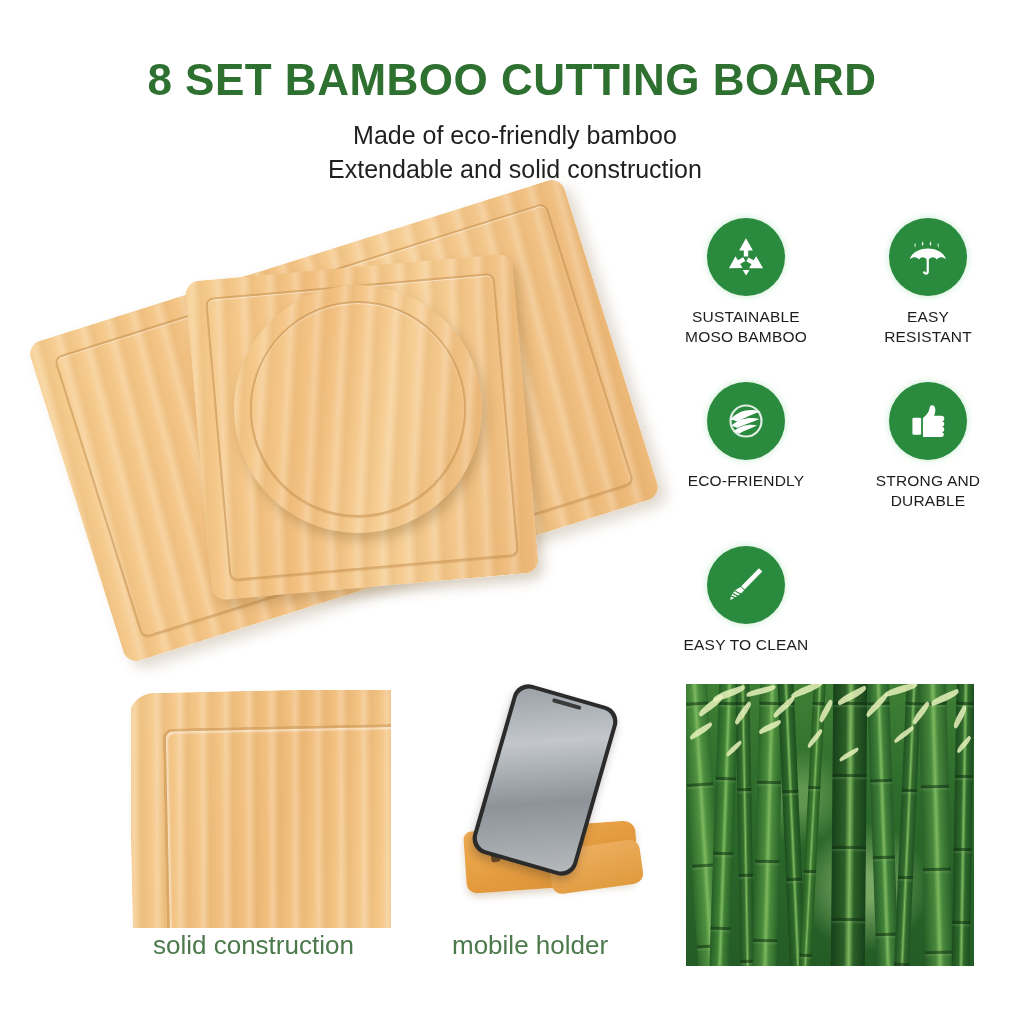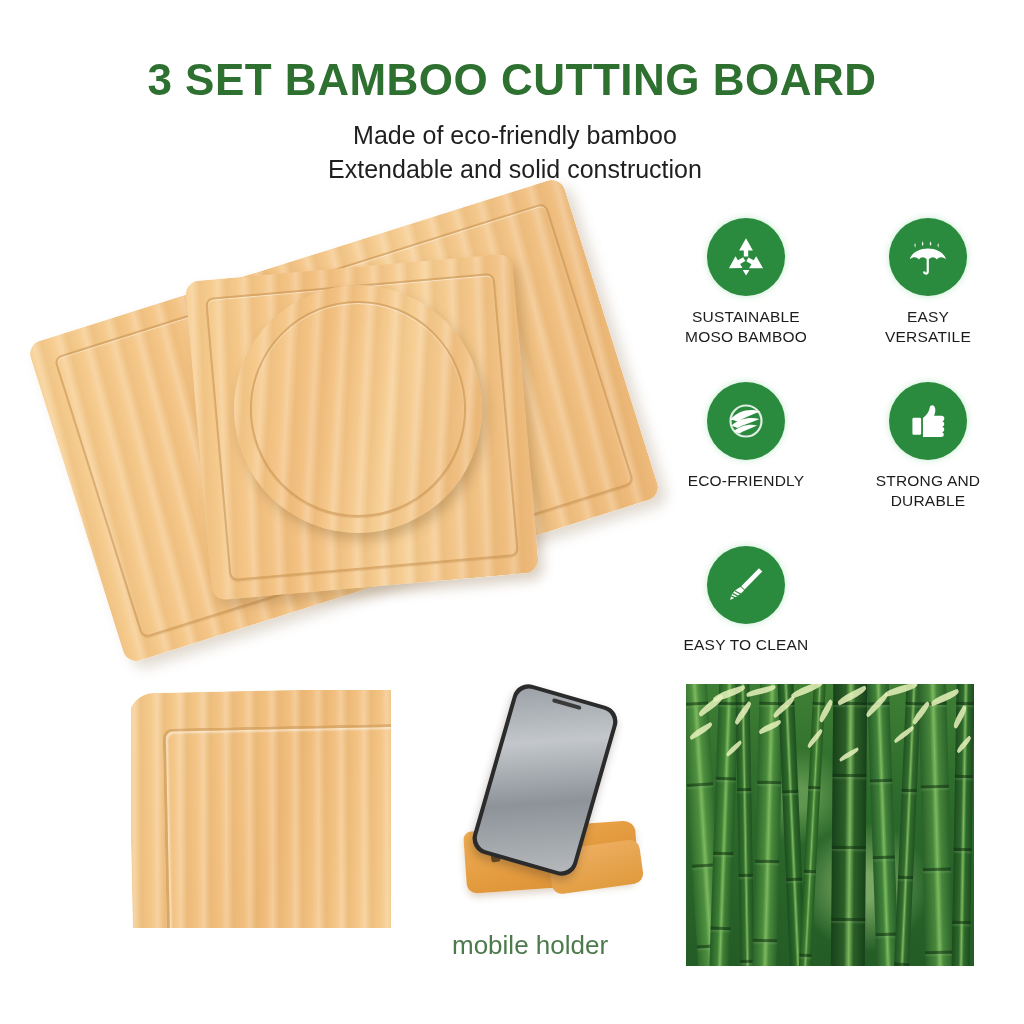--- a/index.html
+++ b/index.html
@@ -173,21 +173,21 @@
   }
   .cap-solid{left:153px;top:930px;}
   .cap-phone{left:452px;top:930px;text-align:right;}
 </style>
 </head>
 <body>
 
 <div class="page">
 
   <div class="header">
-    <div class="title">3 SET BAMBOO CUTTING BOARD</div>
+    <div class="title">8 SET BAMBOO CUTTING BOARD</div>
     <div class="subtitle">
       <div>Made of eco-friendly bamboo</div>
       <div>Extendable and solid construction</div>
     </div>
   </div>
 
   <div class="hero">
 
     <div class="board board-large wood">
       <div class="groove"></div>
@@ -225,21 +225,21 @@
         <svg width="46" height="46" viewBox="0 0 48 48" fill="#ffffff">
           <path d="M10.5 9.5 q1.6 2.6 0 5.2 q-1.6-2.6 0-5.2 Z"></path>
           <path d="M18.4 7.2 q1.6 2.8 0 5.4 q-1.6-2.6 0-5.4 Z"></path>
           <path d="M26.6 7.2 q1.6 2.8 0 5.4 q-1.6-2.6 0-5.4 Z"></path>
           <path d="M34.6 9.5 q1.6 2.6 0 5.2 q-1.6-2.6 0-5.2 Z"></path>
           <path d="M24 15.2 C33.8 15.2 41.5 20.6 42.6 26.3 C38.6 23.4 35.6 23.8 33.2 26.6 C30.9 23.5 27.6 23.4 24.9 26.4 L24.9 38.9 q0 3.5 -3.1 3.5 q-3.0 0 -3.0 -3.2 l 2.4 0 q0 1.1 0.7 1.1 q0.7 0 0.7 -1.3 L22.6 26.4 C20.1 23.4 16.8 23.5 14.5 26.6 C12.1 23.8 9.1 23.4 5.1 26.3 C6.2 20.6 14.0 15.2 24 15.2 Z"></path>
         </svg>
       </div>
       <div class="feat-label">
         <span>EASY</span><br>
-        <span>VERSATILE</span>
+        <span>RESISTANT</span>
       </div>
     </div>
 
     <div class="feature">
       <div class="badge">
         <svg width="48" height="48" viewBox="0 0 48 48">
           <circle cx="24" cy="24" r="15.5" fill="none" stroke="#ffffff" stroke-width="2.2" opacity=".85"></circle>
           <path d="M8.5 22.5 C16 13 29 11 38.5 14.5 C30 17.5 22 20.5 16 24.5 C13 23.6 10.6 23 8.5 22.5 Z" fill="#ffffff"></path>
           <path d="M9.5 28.5 C17 21 29.5 19.5 37.5 22 C29 25.5 21 28 15.5 31 C13 30 11 29.2 9.5 28.5 Z" fill="#ffffff"></path>
           <path d="M12 34 C19 28 29 26.5 35 28.5 C28 31.5 21.5 34 17.5 36.5 C15.3 35.5 13.4 34.7 12 34 Z" fill="#ffffff"></path>
@@ -388,15 +388,16 @@
           <div class="leaf" style="left: 206px; top: 48px; width: 24px; height: 5px; transform: rotate(-34deg);"></div>
           <div class="leaf" style="left: 38px; top: 62px; width: 20px; height: 5px; transform: rotate(-40deg);"></div>
           <div class="leaf" style="left: 152px; top: 68px; width: 22px; height: 5px; transform: rotate(-28deg);"></div>
           <div class="leaf" style="left: 72px; top: 40px; width: 24px; height: 6px; transform: rotate(-22deg);"></div>
           <div class="leaf" style="left: 268px; top: 58px; width: 20px; height: 5px; transform: rotate(-46deg);"></div>
         </div>
     </div>
 
   </div>
 
+  <div class="caption cap-solid">solid construction</div>
   <div class="caption cap-phone">mobile holder</div>
 
 </div>
 
 </body></html>

